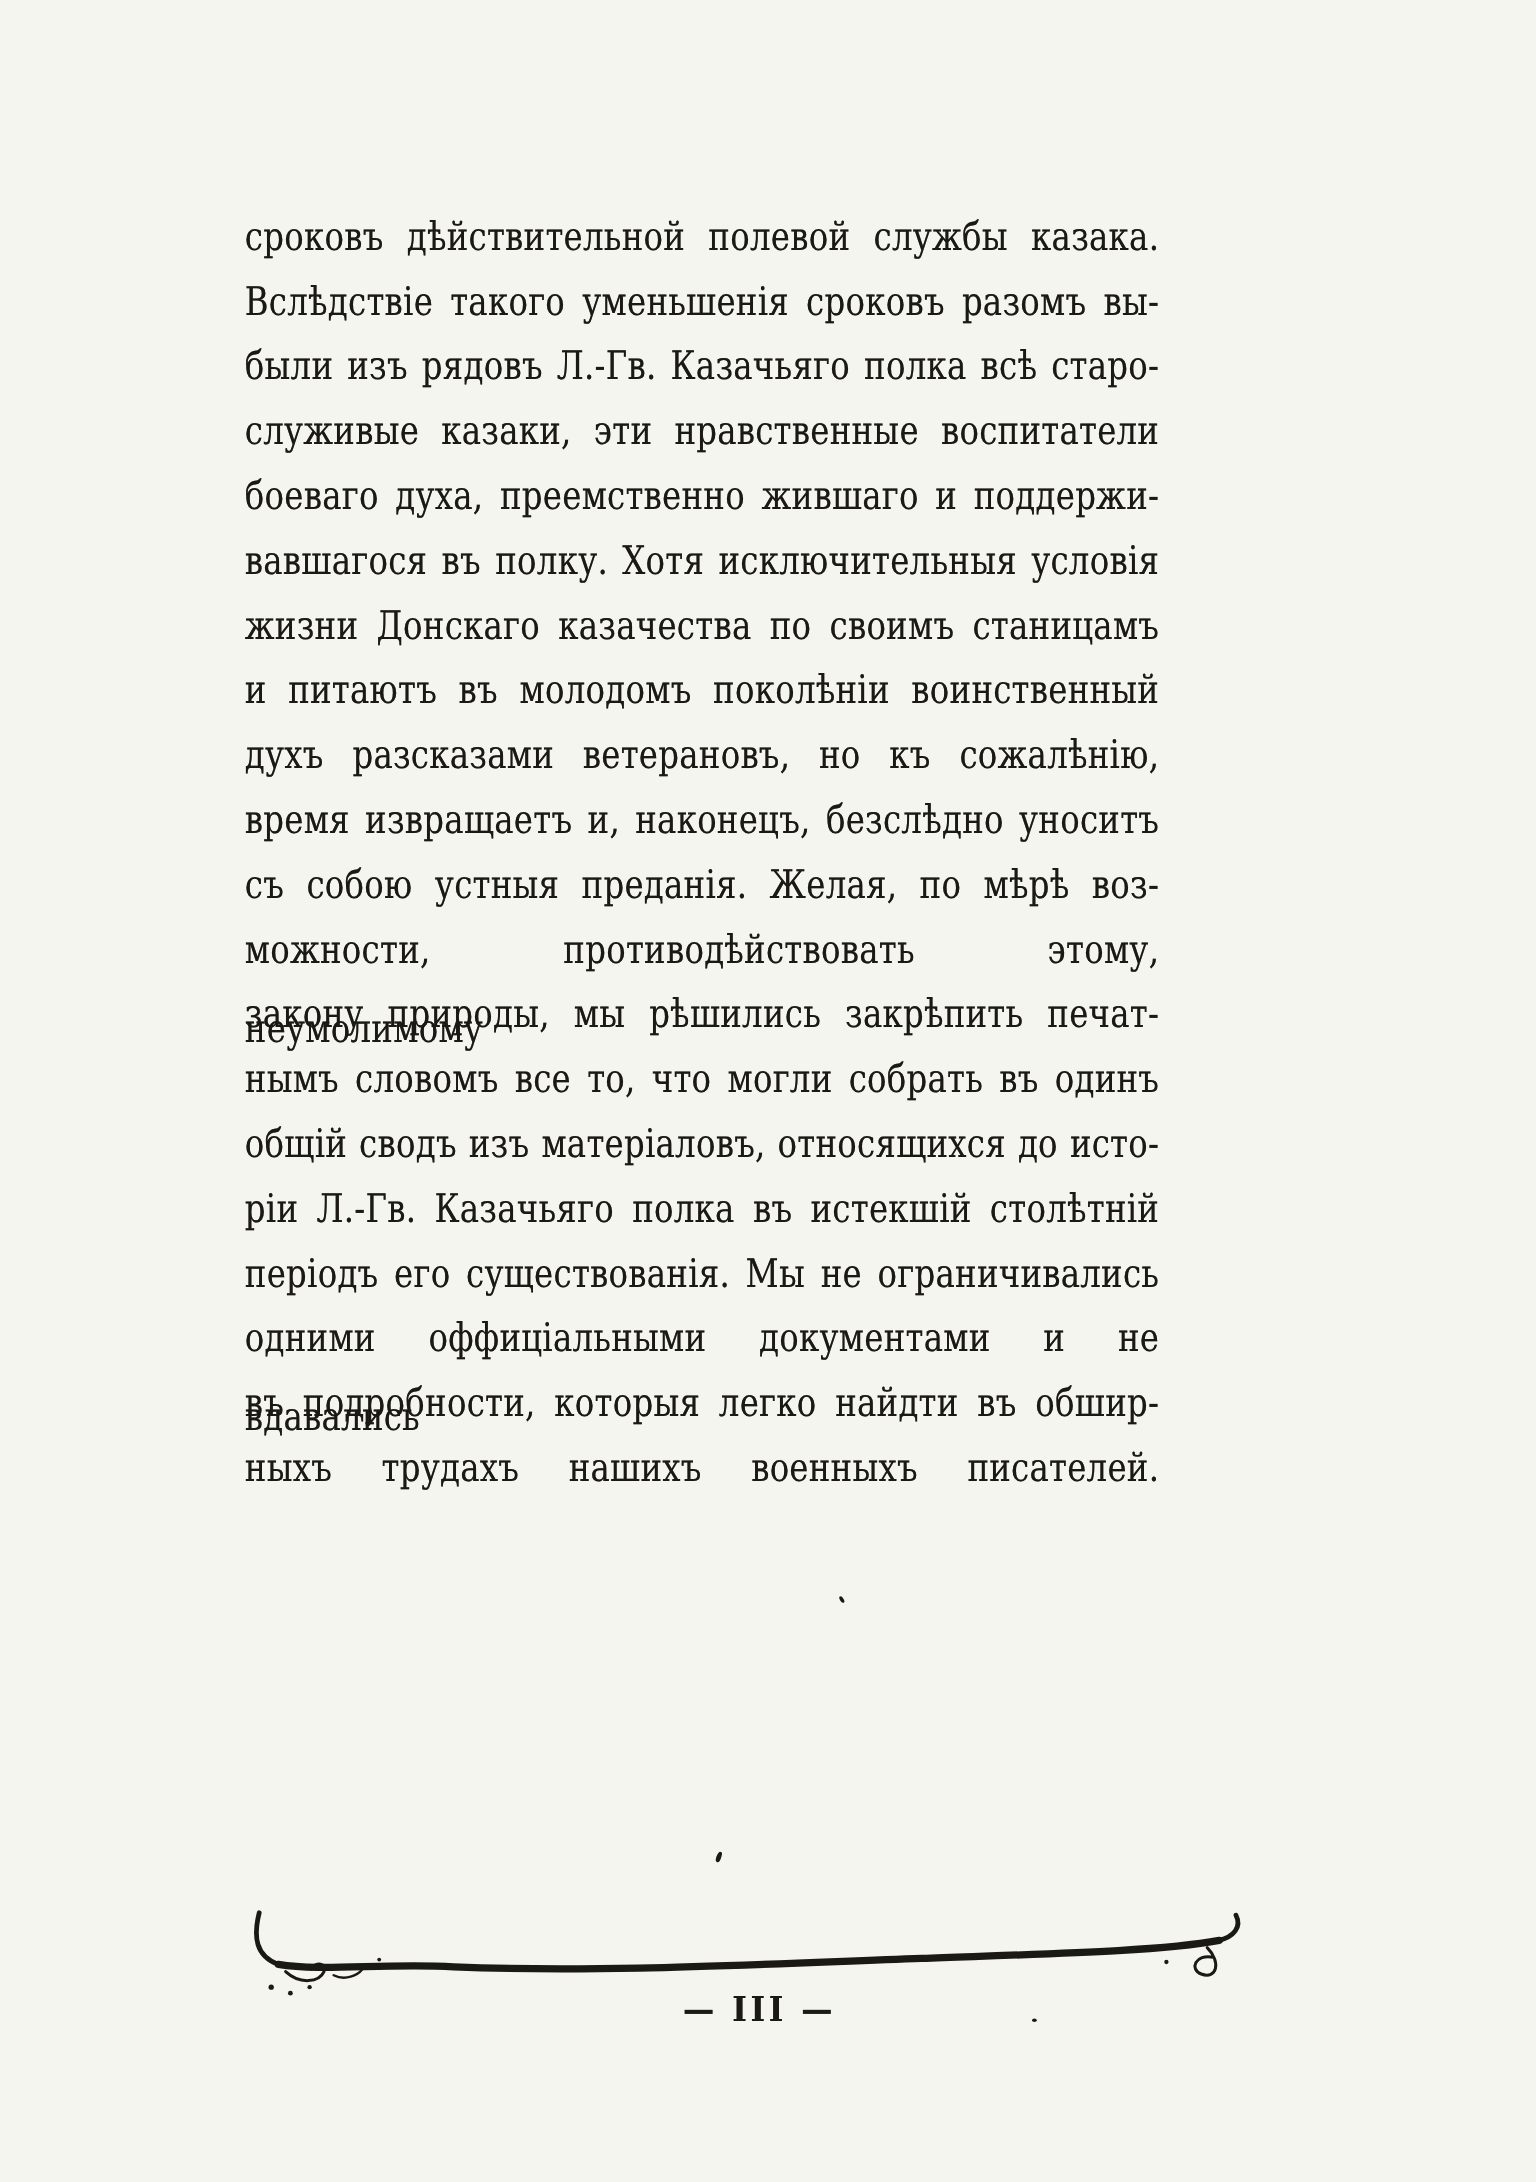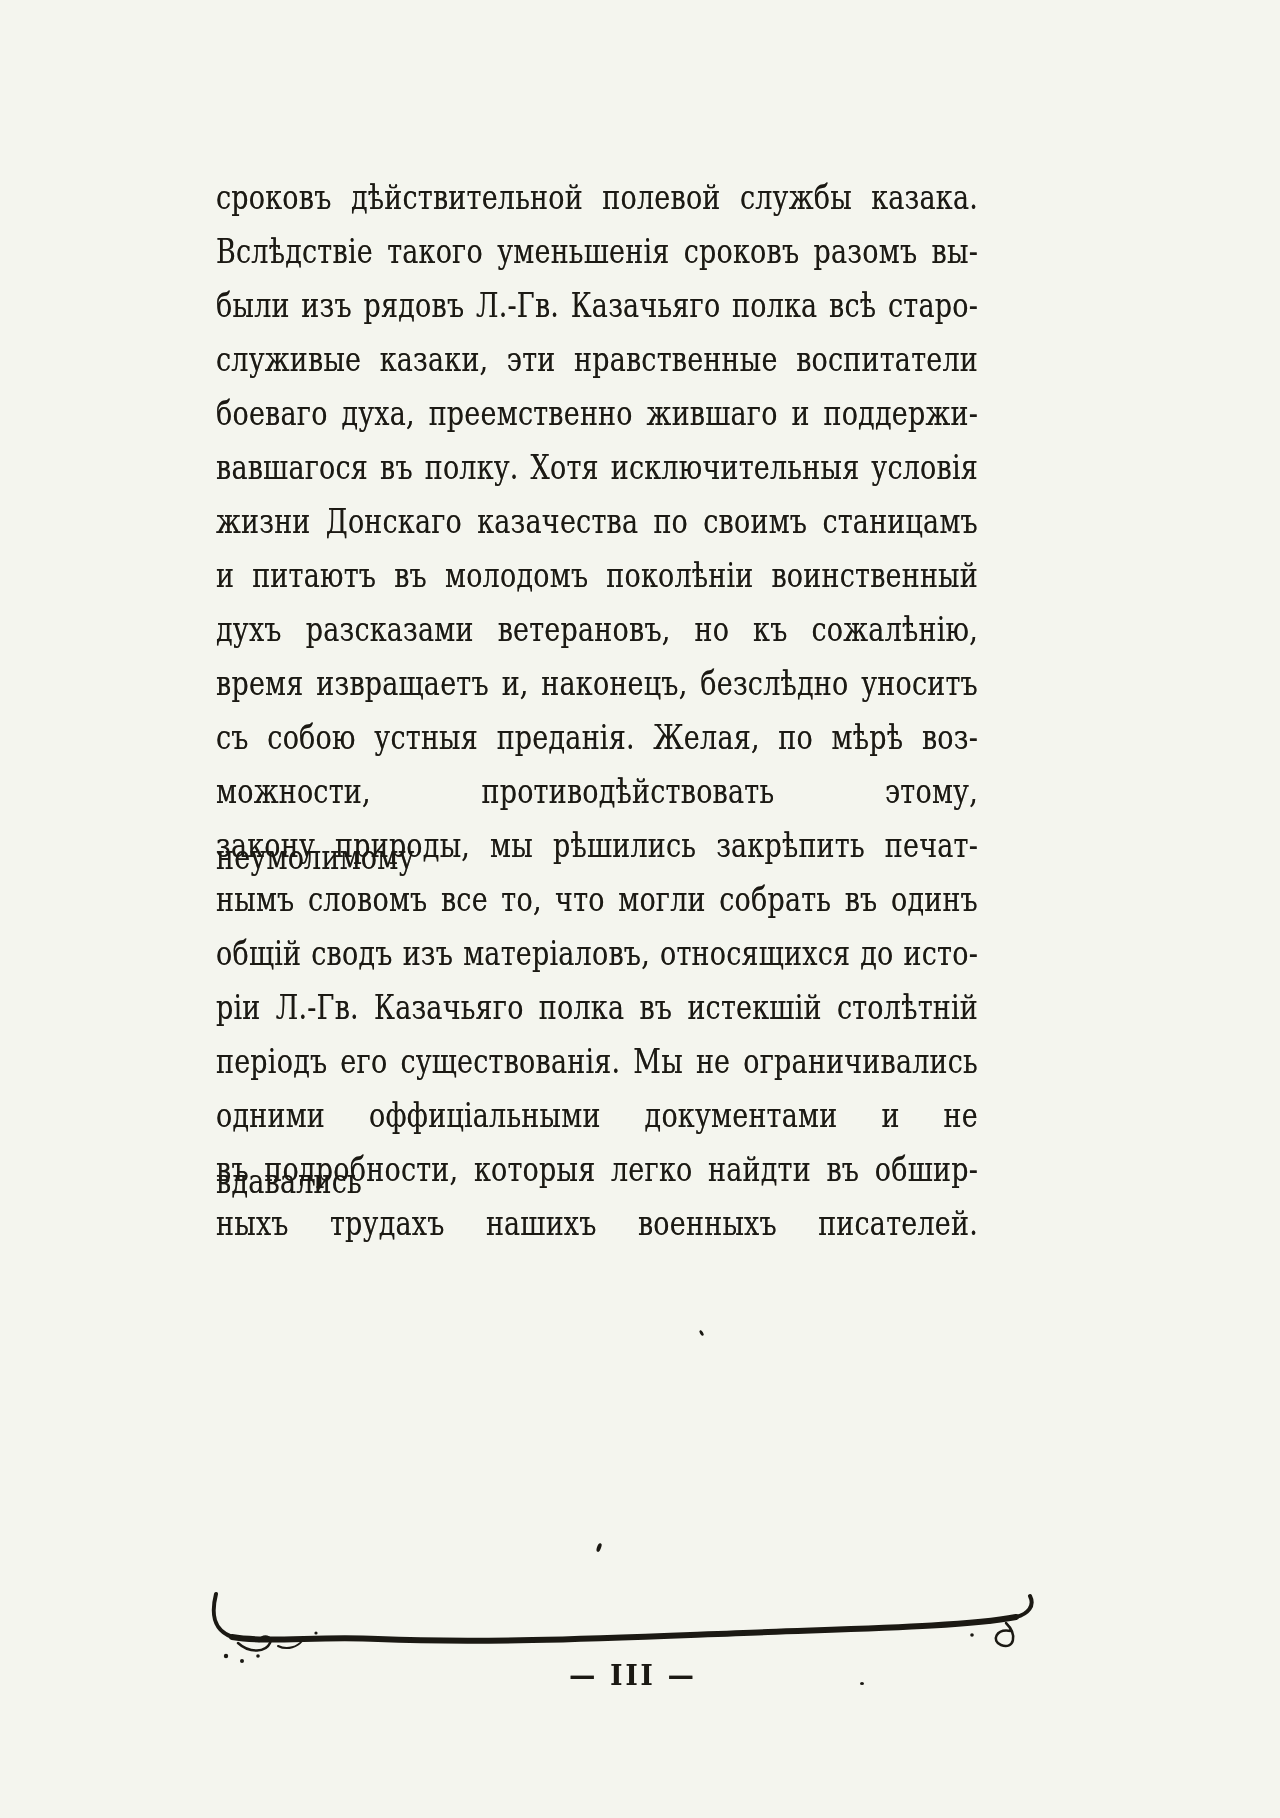--- a/index.html
+++ b/index.html
@@ -13,21 +13,21 @@
     position: relative;
     width: 1280px;
     height: 1818px;
     background: #f4f5ee;
     color: #1b1913;
     font-family: "DejaVu Serif", "Liberation Serif", serif;
     overflow: hidden;
   }
   .text-block {
     position: absolute;
-    left: 216px;
+    left: 204px;
     top: 172px;
     width: 762px;
   }
   .line {
     font-size: 27px;
     line-height: 54px;
     height: 54px;
     text-align: justify;
     text-align-last: justify;
     transform: scaleY(1.22);

